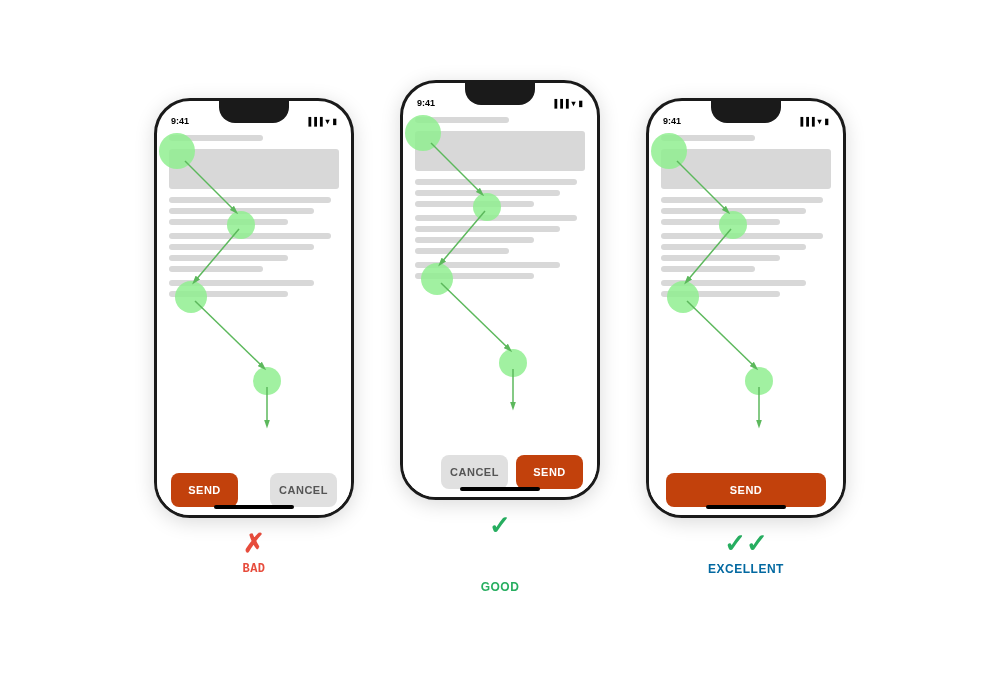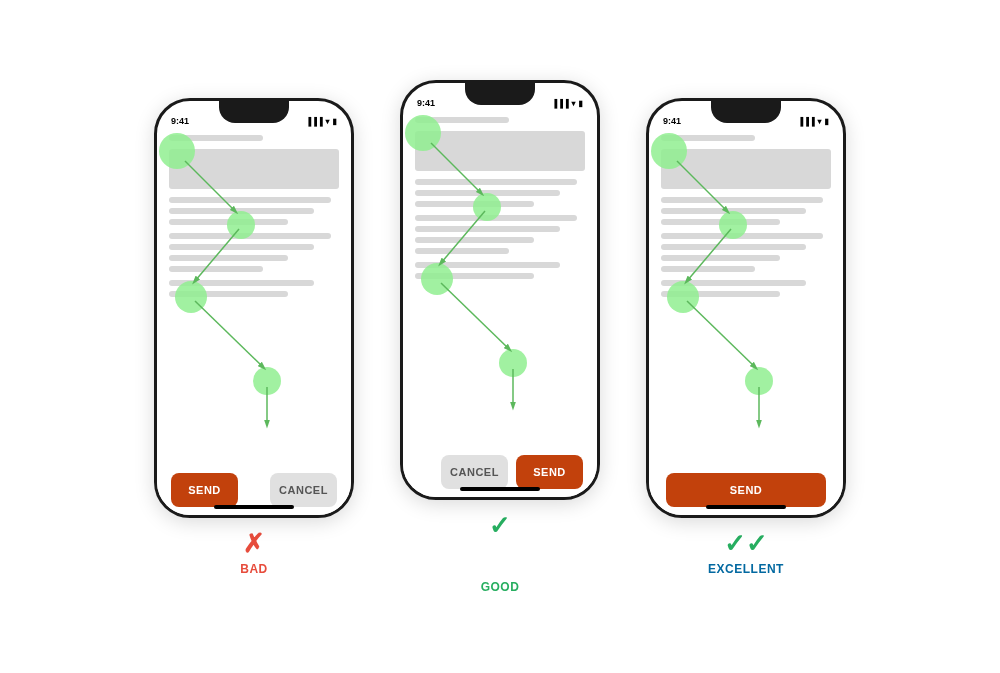--- a/index.html
+++ b/index.html
@@ -154,21 +154,21 @@
       align-items: center;
       gap: 6px;
     }
 
     .rating-label {
       font-size: 12px;
       font-weight: 700;
       letter-spacing: 0.5px;
     }
 
-    .bad { color: #e74c3c; }
+    .bad { color: #e74c3c; font-family: Liberation Mono, monospace; }
     .good { color: #27ae60; margin-top: 36px; }
     .excellent { color: #0369a1; }
 
     
     .arrow-svg {
       position: absolute;
     }
 
     .phone-wrapper {
       position: relative;

